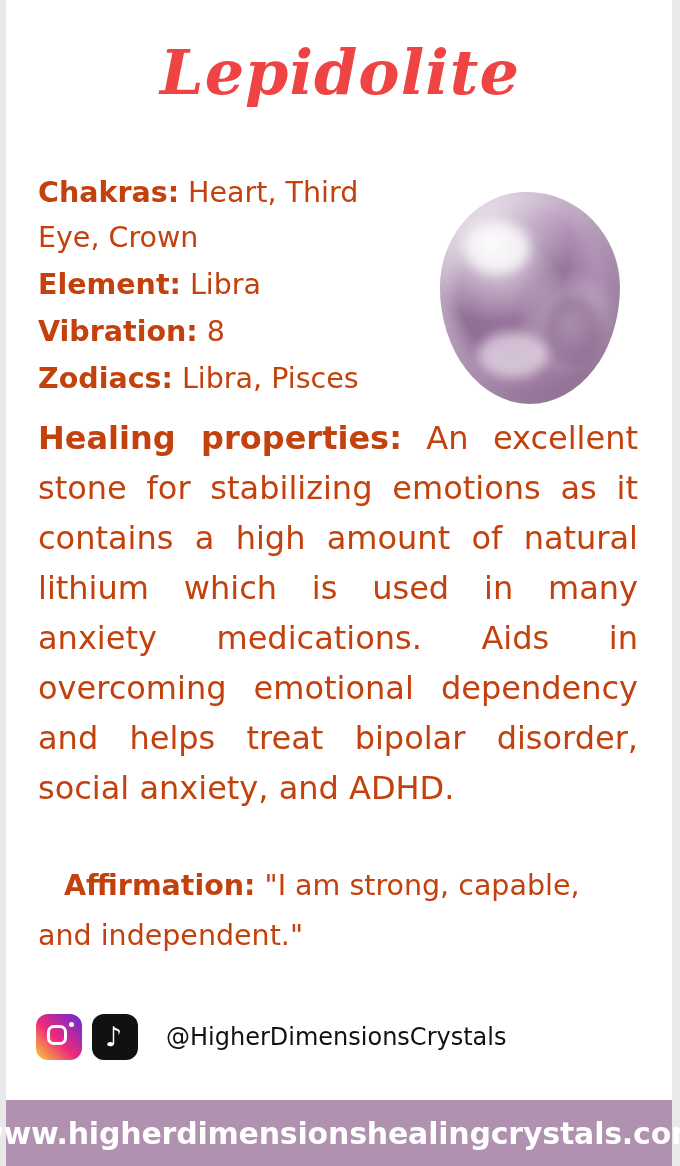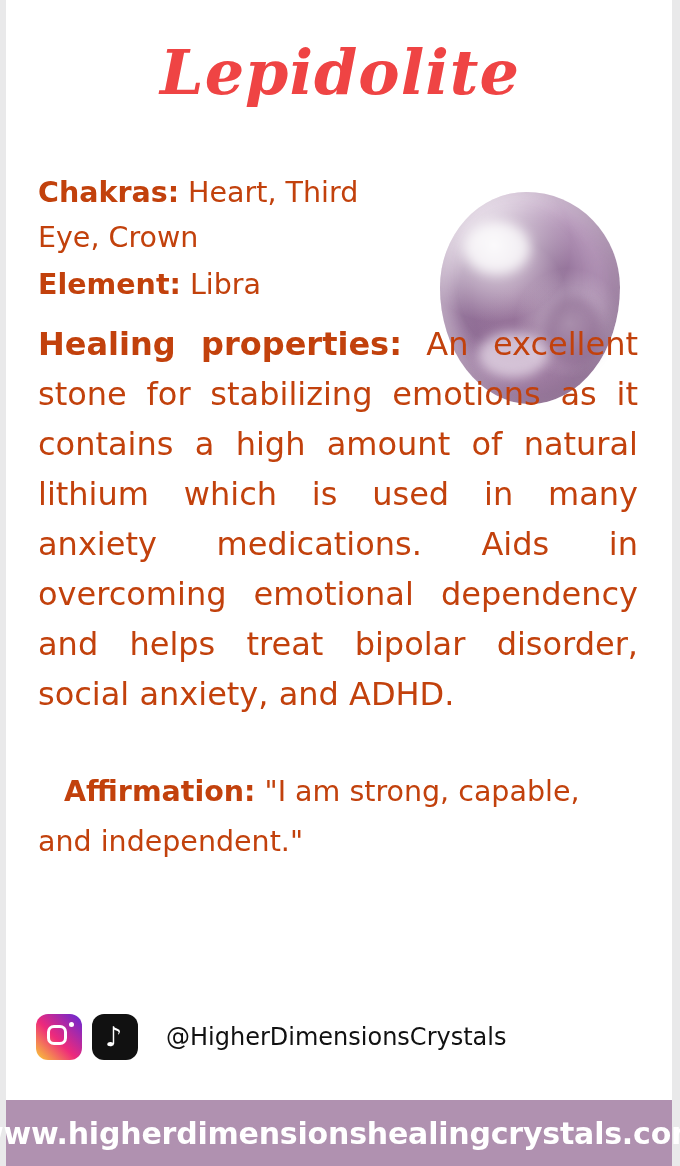--- a/index.html
+++ b/index.html
@@ -188,20 +188,28 @@
 
     <div class="attrs">
       <p class="line">
         <b>Chakras:</b>
         <span>Heart, Third Eye, Crown</span>
       </p>
       <p class="line">
         <b>Element:</b>
         <span>Libra</span>
       </p>
+      <p class="line">
+        <b>Vibration:</b>
+        <span>8</span>
+      </p>
+      <p class="line">
+        <b>Zodiacs:</b>
+        <span>Libra, Pisces</span>
+      </p>
     </div>
 
     <p class="para">
       <b>Healing properties:</b>
       <span>An excellent stone for stabilizing emotions as it contains a high amount of natural lithium which is used in many anxiety medications. Aids in overcoming emotional dependency and helps treat bipolar disorder, social anxiety, and ADHD.</span>
     </p>
 
     <p class="affirm">
       <b>Affirmation:</b>
       <span>"I am strong, capable, and independent."</span>

